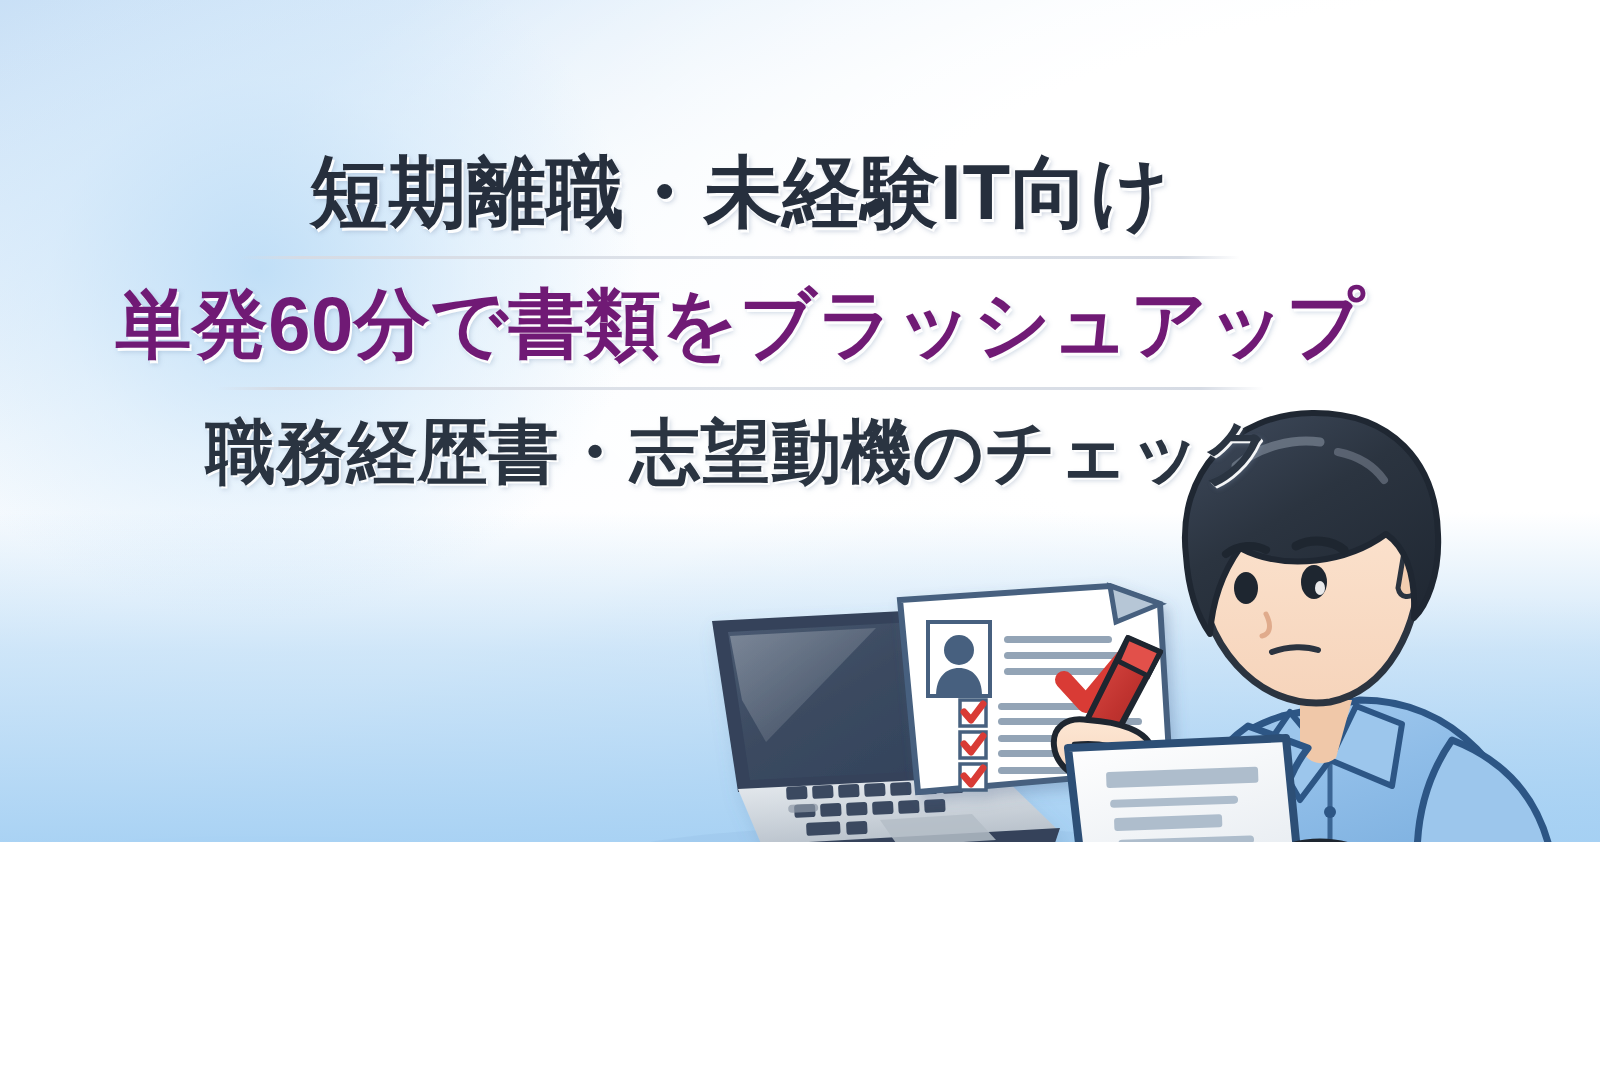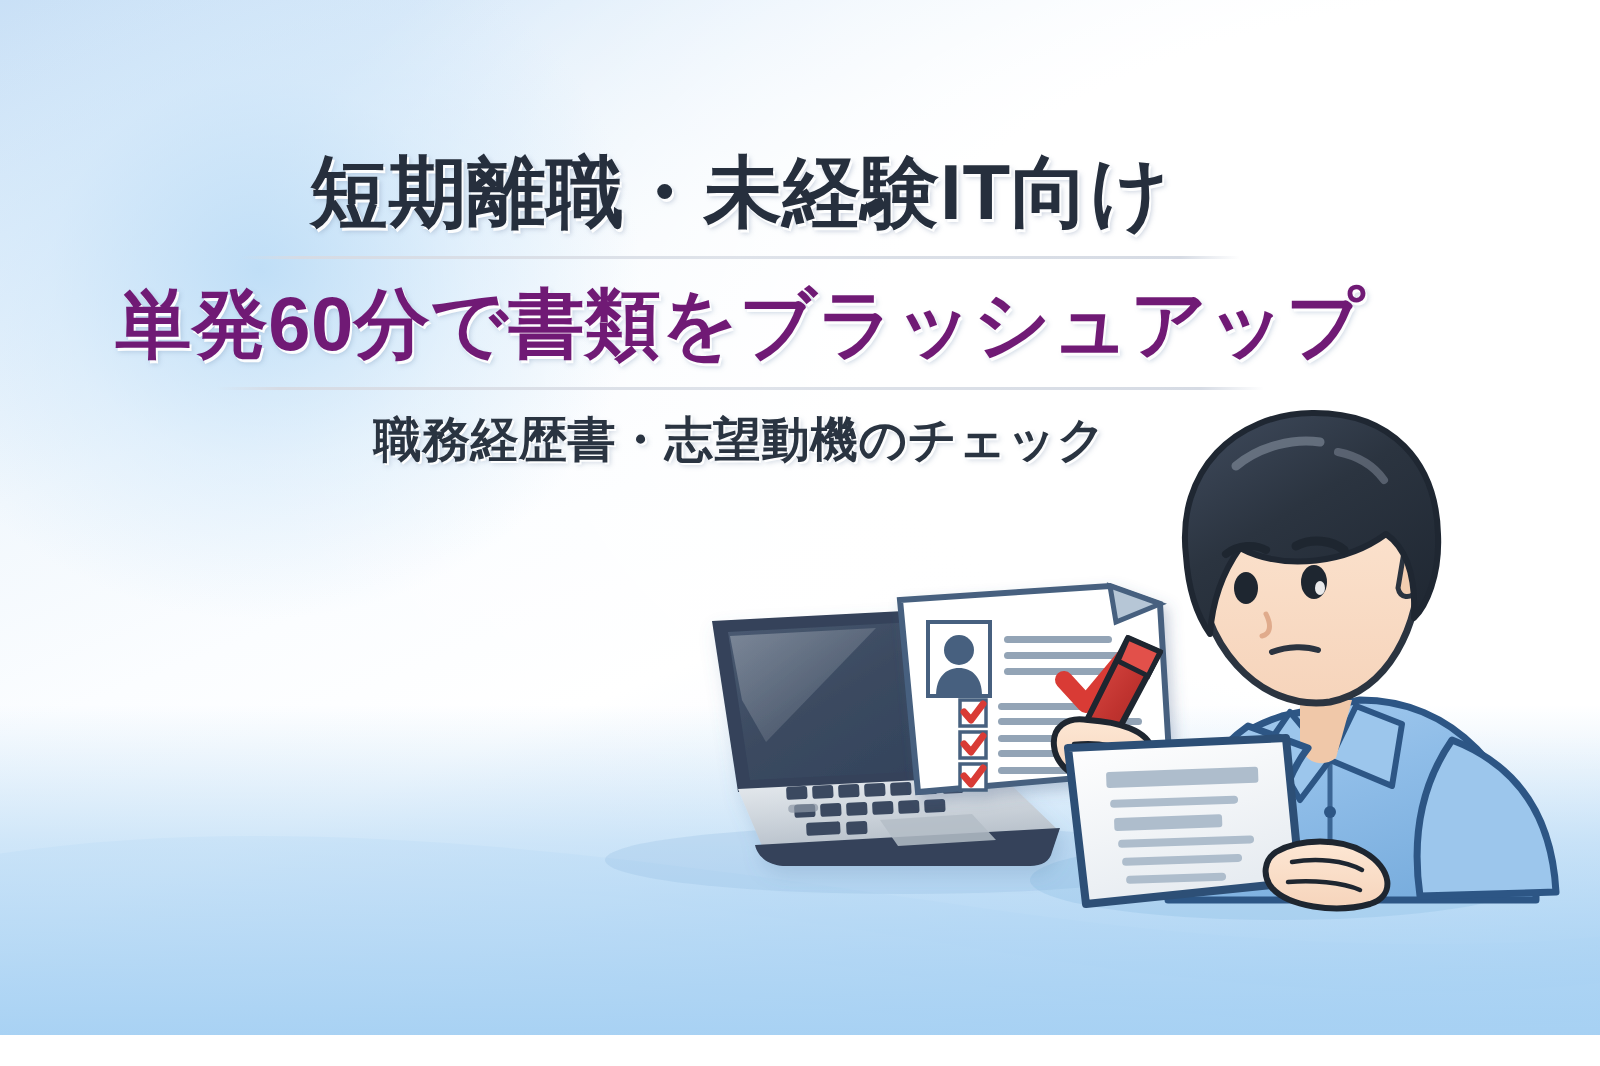--- a/index.html
+++ b/index.html
@@ -1,21 +1,21 @@
 <!DOCTYPE html>
 <html><head>
 <meta charset="utf-8">
 <style>
   * { margin:0; padding:0; box-sizing:border-box; }
   html, body {
     width:1600px; height:1066px; overflow:hidden;
     font-family:"Liberation Sans","DejaVu Sans",sans-serif;
   }
   #stage {
-    position:relative; width:1600px; height:1035px;
+    position:relative; width:1600px; height:842px;
     background:#ffffff; overflow:hidden;
   }
 
   
   .bg-base{
     position:absolute; inset:0;
     background:
       radial-gradient(120% 95% at 100% 35%, #ffffff 0%, #ffffff 38%, rgba(255,255,255,0) 72%),
       linear-gradient(158deg,
         #c9e0f6 0%,
@@ -55,21 +55,21 @@
       3px 4px 5px rgba(120,140,170,.38);
   }
   .line-mid{
     font-size:76px; font-weight:bold; letter-spacing:.005em;
     color:#701a75; line-height:1.08;
     text-shadow:
       2px 3px 0 rgba(255,255,255,.95),
       3px 4px 5px rgba(110,140,175,.34);
   }
   .line-bot{
-    font-size:48px; font-weight:bold; letter-spacing:.01em;
+    font-size:70px; font-weight:bold; letter-spacing:.01em;
     color:#2a3441; line-height:1.1;
     text-shadow:
       2px 2px 0 rgba(255,255,255,.95),
       3px 3px 5px rgba(120,140,170,.35);
   }
   .rule{
     height:3px; margin:0 auto;
     background:linear-gradient(90deg,
       rgba(208,214,224,0) 0%, #d6dbe4 6%, #dfe3ea 50%, #d6dbe4 94%, rgba(208,214,224,0) 100%);
     border-radius:2px;

